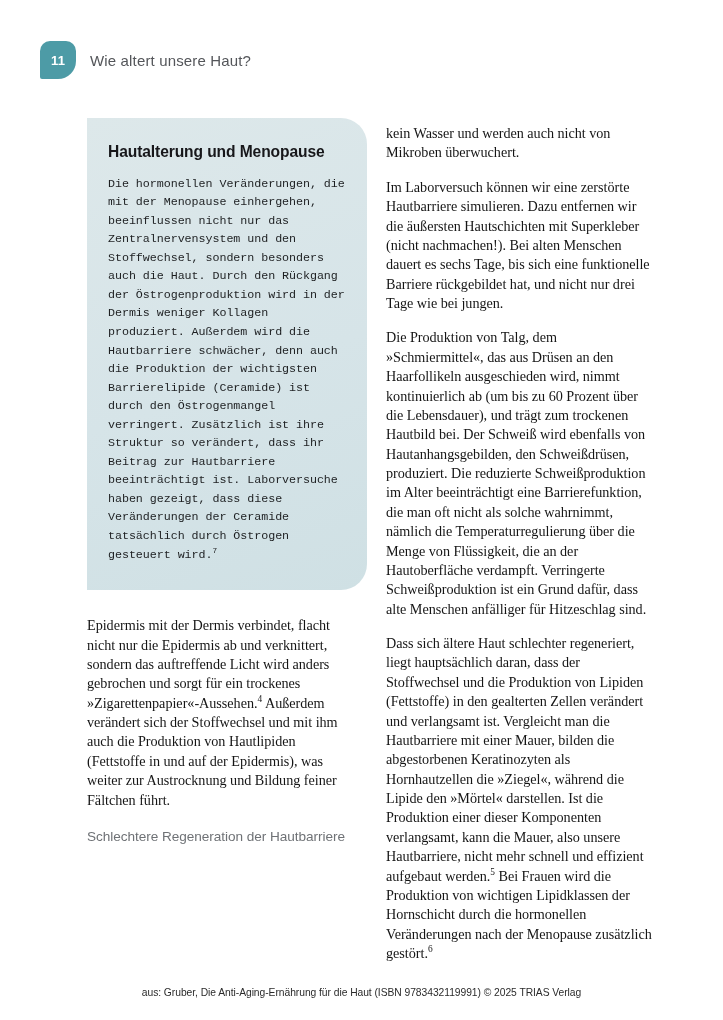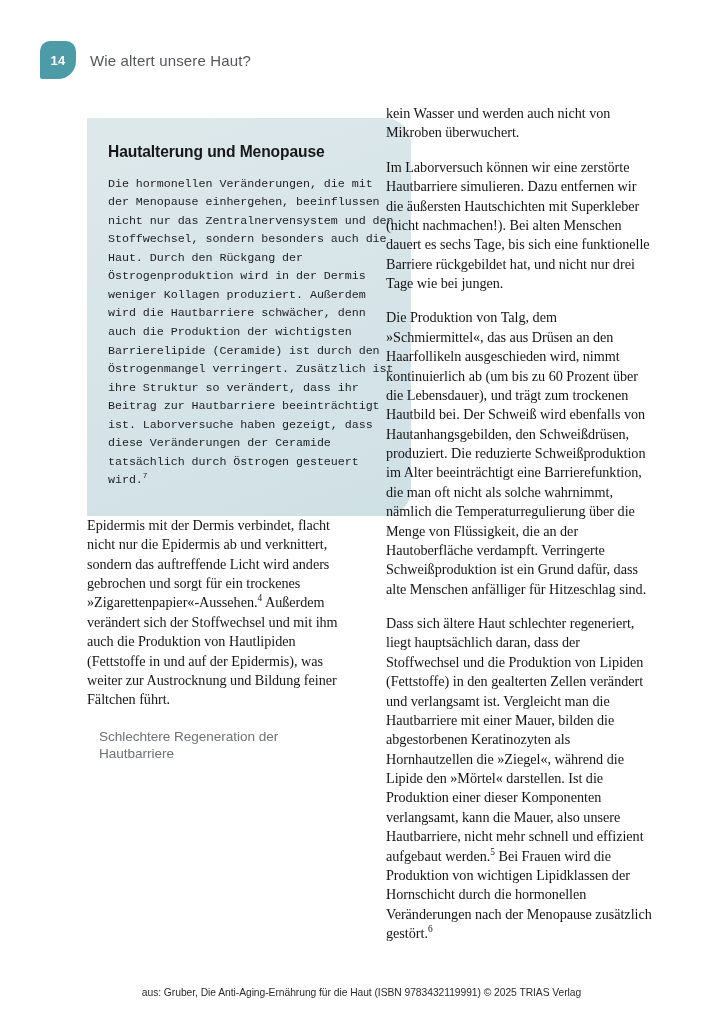--- a/index.html
+++ b/index.html
@@ -57,35 +57,36 @@
   
   .col-left {
     position: absolute;
     left: 87px;
     top: 118px;
     width: 268px;
   }
   .col-right {
     position: absolute;
     left: 386px;
-    top: 104px;
+    top: 124px;
     width: 268px;
     font-family: Liberation Serif, serif;
   }
 
   
   .infobox {
     position: relative;
     left: 0;
-    width: 324px;
+    width: 280px;
     box-sizing: border-box;
     background: #d9e6e9;
     background: linear-gradient(160deg, #dde8ea 0%, #d6e4e8 55%, #cfe0e4 100%);
     border-radius: 0 26px 26px 0;
     padding: 24px 16px 26px 21px;
+    margin-bottom: 26px;
   }
   .infobox-title {
     font-family: "Liberation Sans", sans-serif;
     font-size: 15.6px;
     font-weight: 700;
     line-height: 1.26;
     color: #17171a;
     margin: 0 0 13px 0;
     letter-spacing: -.1px;
   }
@@ -111,21 +112,21 @@
   }
   .para:last-child { margin-bottom: 0; }
   .para.tight { margin-bottom: 0; }
 
   .subhead {
     font-family: "Liberation Sans", sans-serif;
     font-size: 13.6px;
     font-weight: 400;
     line-height: 1.28;
     color: #6f7276;
-    margin: 18px 0 3px 12px;
+    margin: 18px 0 3px 0;
     letter-spacing: -.05px;
   }
 
   sup.fn {
     font-size: 0.66em;
     vertical-align: super;
     line-height: 0;
   }
 
   
@@ -140,21 +141,21 @@
     color: #2b2b2b;
     letter-spacing: -.05px;
   }
 </style>
 </head>
 <body>
 
 <div class="page">
 
   <div class="running-head">
-    <div class="page-badge">14</div>
+    <div class="page-badge">11</div>
     <div class="running-title">Wie altert unsere Haut?</div>
   </div>
 
   <div class="col-left">
 
     <div class="infobox">
       <h2 class="infobox-title">Hautalterung und Menopause</h2>
       <p class="infobox-body"><span>Die hormonellen Veränderungen, die mit der Menopause einhergehen, beeinflussen nicht nur das Zentralnervensystem und den Stoffwechsel, sondern besonders auch die Haut. Durch den Rückgang der Östrogenproduktion wird in der Dermis weniger Kollagen produziert. Außerdem wird die Hautbarriere schwächer, denn auch die Produktion der wichtigsten Barrierelipide (Ceramide) ist durch den Östrogenmangel verringert. Zusätzlich ist ihre Struktur so verändert, dass ihr Beitrag zur Hautbarriere beeinträchtigt ist. Laborversuche haben gezeigt, dass diese Veränderungen der Ceramide tatsächlich durch Östrogen gesteuert wird.</span><sup class="fn">7</sup></p>
     </div>
 

